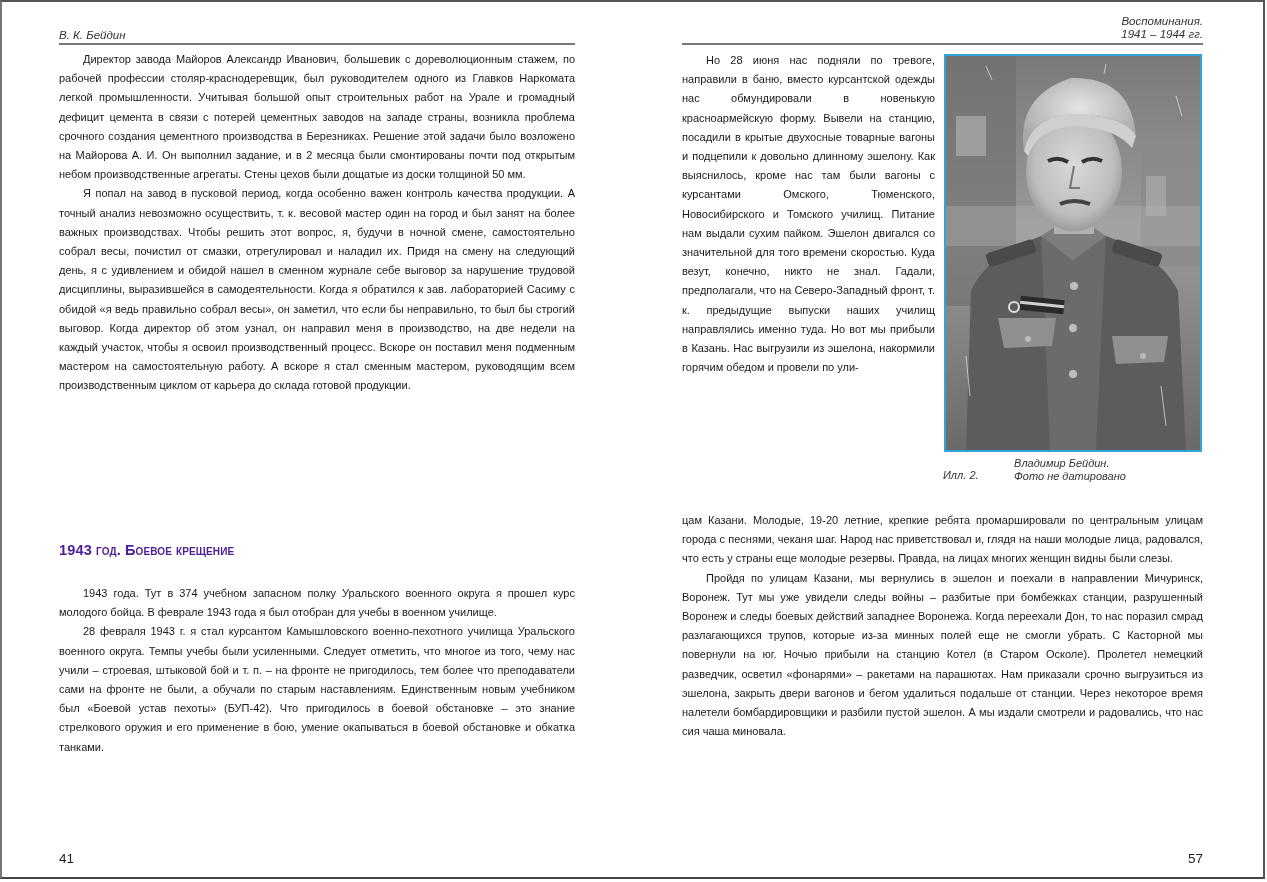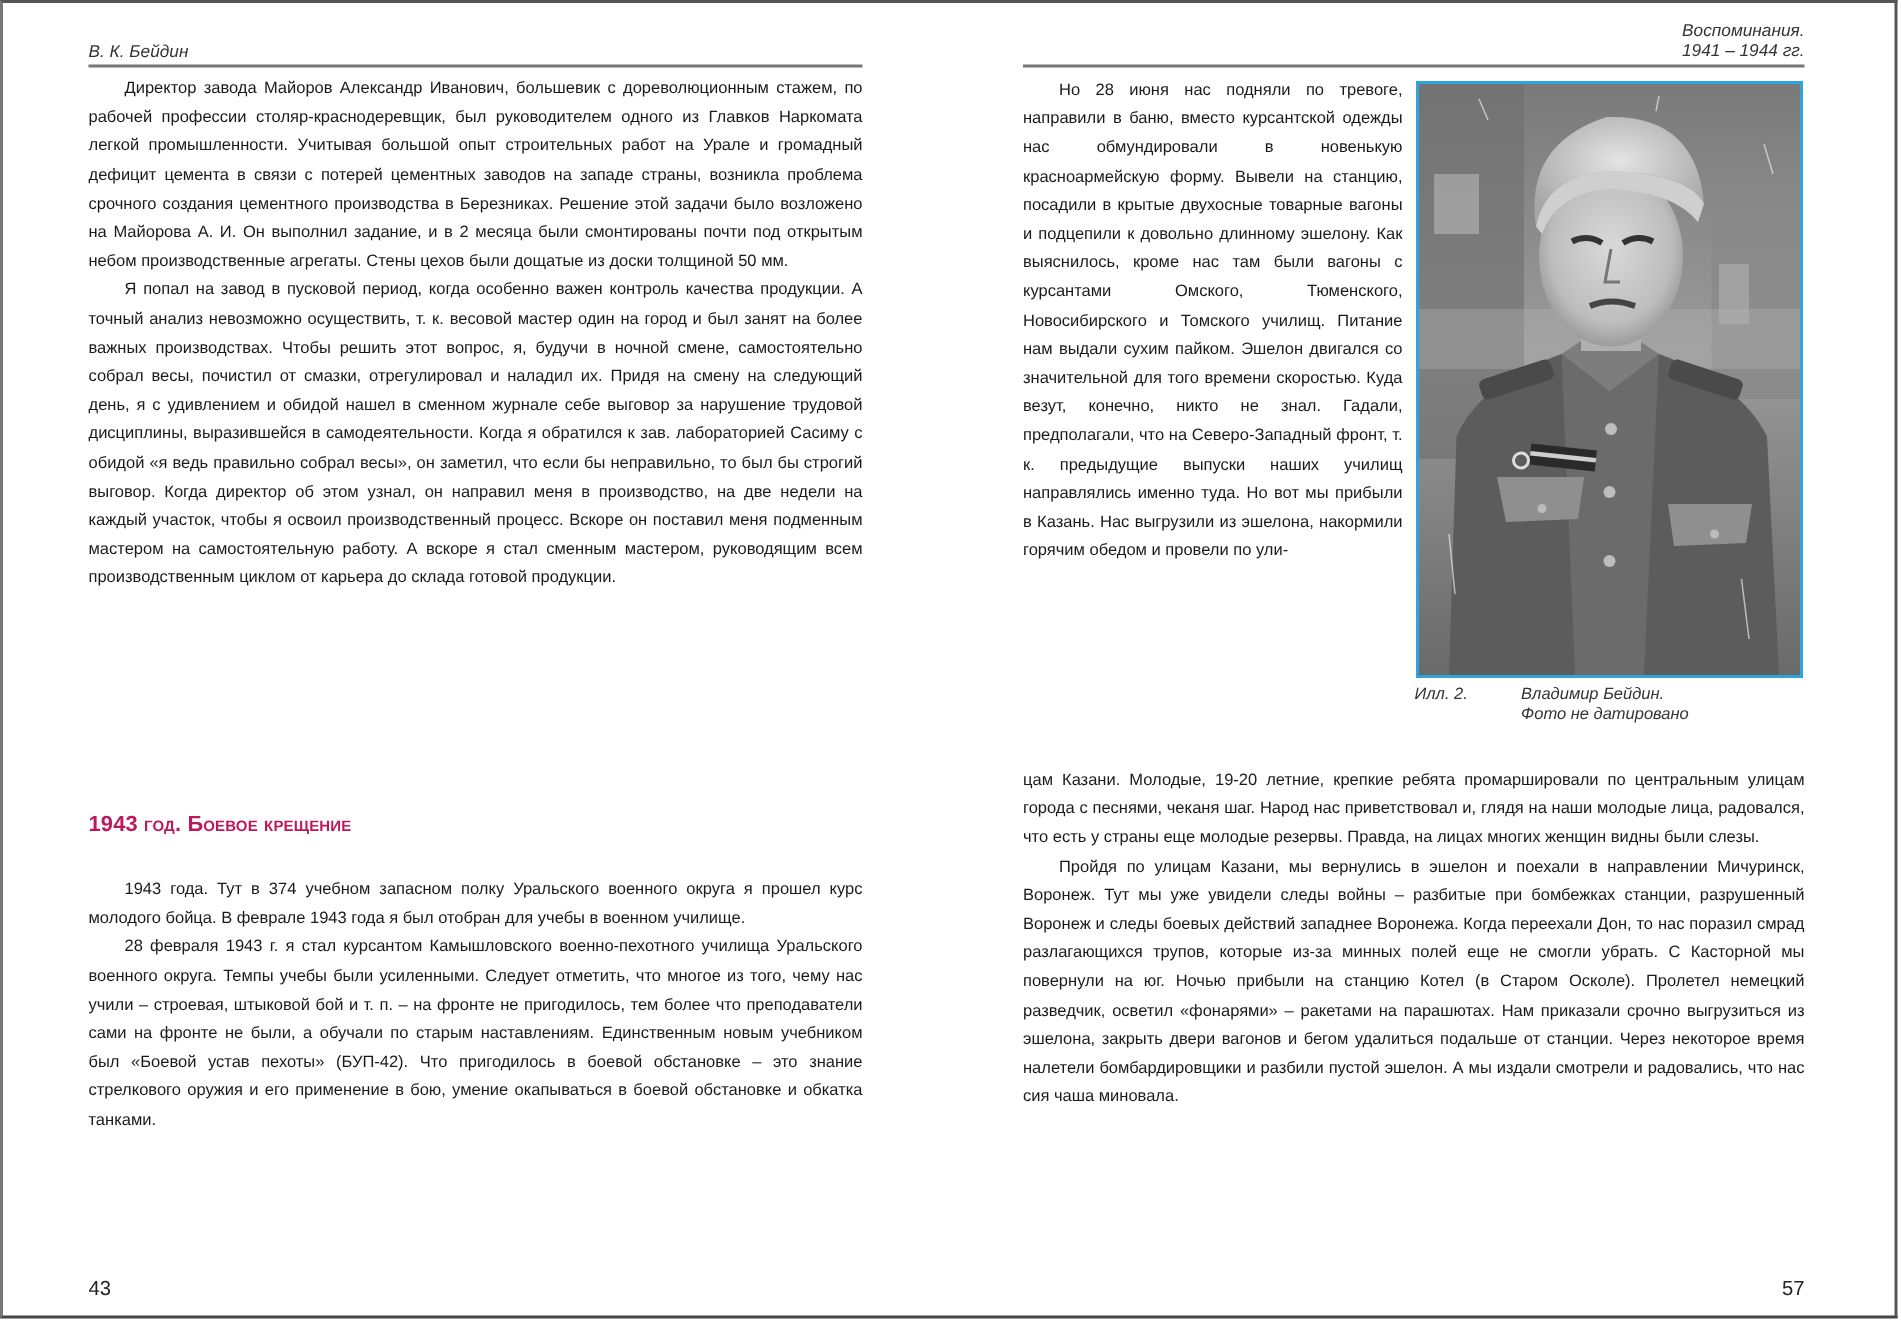--- a/index.html
+++ b/index.html
@@ -21,40 +21,40 @@
     .head-rule { position: absolute; height: 1.5px; background: #777; }
     .page-left .head-rule { left: 59px; width: 516px; top: 43px; }
     .page-right .head-rule { left: 49px; width: 521px; top: 43px; }
     .text {
       font-size: 11px; line-height: 19.2px; text-align: justify; hyphens: manual;
     }
     .text p { margin: 0; text-indent: 24px; }
     .text p.noindent { text-indent: 0; }
     .left-body { position: absolute; left: 59px; top: 50px; width: 516px; }
     .section-title {
-      position: absolute; left: 59px; top: 542px; font-weight: bold; font-size: 14.6px; color: #be185d;
+      position: absolute; left: 59px; top: 542px; font-weight: bold; font-size: 14.6px; color: #4c1d95;
       font-variant: small-caps; letter-spacing: 0.1px;
     }
     .left-body-2 { position: absolute; left: 59px; top: 584px; width: 516px; }
     .page-number { position: absolute; top: 851px; font-size: 13.5px; color: #222; }
     .page-left .page-number { left: 59px; }
     .page-right .page-number { right: 64px; }
 
     .right-col-narrow { position: absolute; left: 49px; top: 51px; width: 253px; }
     .right-full { position: absolute; left: 49px; top: 511px; width: 521px; }
     .photo {
       position: absolute; left: 311px; top: 54px; width: 258px; height: 398px;
       border: 2px solid #2ea3dc; box-sizing: border-box; overflow: hidden;
       background: #8c8c8c;
     }
     .photo svg { display: block; }
     .caption {
       position: absolute; left: 310px; top: 457px; font-style: italic; font-size: 11px; line-height: 13px; color: #333;
     }
-    .caption .lbl { display: inline-block; width: 44px; vertical-align: top; }
+    .caption .lbl { display: inline-block; width: 44px; vertical-align: top; margin-top: 12px; }
     .caption .txt { display: inline-block; vertical-align: top; margin-left: 24px; }
   </style>
 </head>
 <body>
 
 <div class="frame"></div>
 
 <div class="page page-left">
   <div class="running-head">В. К. Бейдин</div>
   <div class="head-rule"></div>
@@ -64,21 +64,21 @@
     <p>Я попал на завод в пусковой период, когда особенно важен контроль качества продукции. А точный анализ невозможно осуществить, т. к. весовой мастер один на город и был занят на более важных производствах. Чтобы решить этот вопрос, я, будучи в ночной смене, самостоятельно собрал весы, почистил от смазки, отрегулировал и наладил их. Придя на смену на следующий день, я с удивлением и обидой нашел в сменном журнале себе выговор за нарушение трудовой дисциплины, выразившейся в самодеятельности. Когда я обратился к зав. лабораторией Сасиму с обидой «я ведь правильно собрал весы», он заметил, что если бы неправильно, то был бы строгий выговор. Когда директор об этом узнал, он направил меня в производство, на две недели на каждый участок, чтобы я освоил производственный процесс. Вскоре он поставил меня подменным мастером на самостоятельную работу. А вскоре я стал сменным мастером, руководящим всем производственным циклом от карьера до склада готовой продукции.</p>
   </div>
 
   <div class="section-title">1943 год. Боевое крещение</div>
 
   <div class="left-body-2 text">
     <p>1943 года. Тут в 374 учебном запасном полку Уральского военного округа я прошел курс молодого бойца. В феврале 1943 года я был отобран для учебы в военном училище.</p>
     <p>28 февраля 1943 г. я стал курсантом Камышловского военно-пехотного училища Уральского военного округа. Темпы учебы были усиленными. Следует отметить, что многое из того, чему нас учили – строевая, штыковой бой и т. п. – на фронте не пригодилось, тем более что преподаватели сами на фронте не были, а обучали по старым наставлениям. Единственным новым учебником был «Боевой устав пехоты» (БУП-42). Что пригодилось в боевой обстановке – это знание стрелкового оружия и его применение в бою, умение окапываться в боевой обстановке и обкатка танками.</p>
   </div>
 
-  <div class="page-number">43</div>
+  <div class="page-number">41</div>
 </div>
 
 <div class="page page-right">
   <div class="running-head">
     <div>Воспоминания.</div>
     <div>1941 – 1944 гг.</div>
   </div>
   <div class="head-rule"></div>
 
   <div class="right-col-narrow text">

